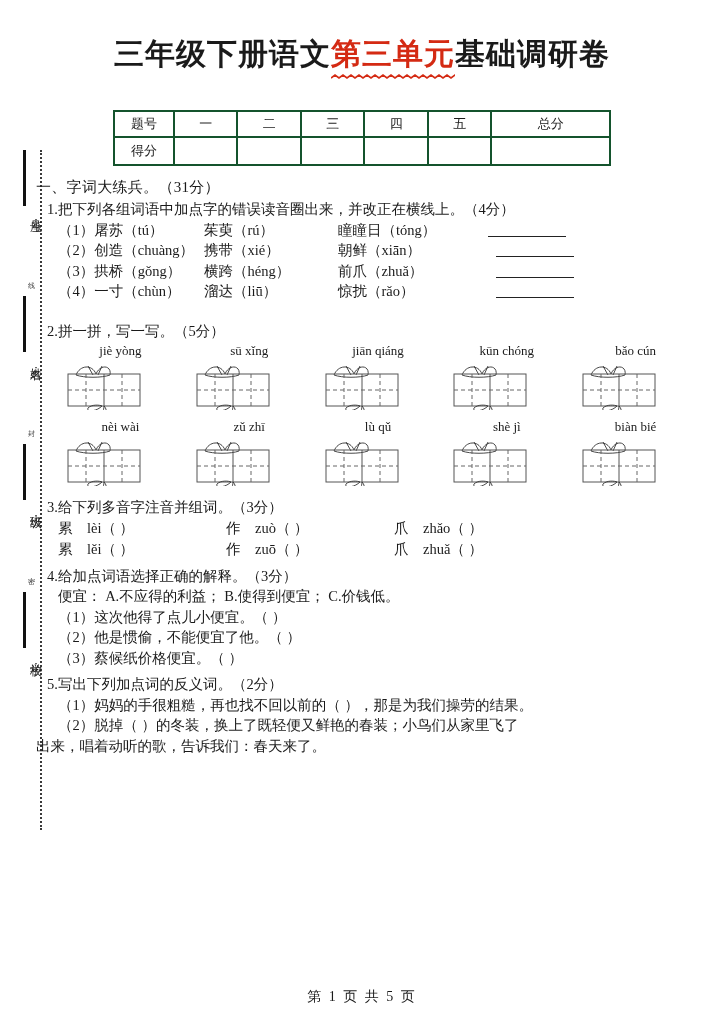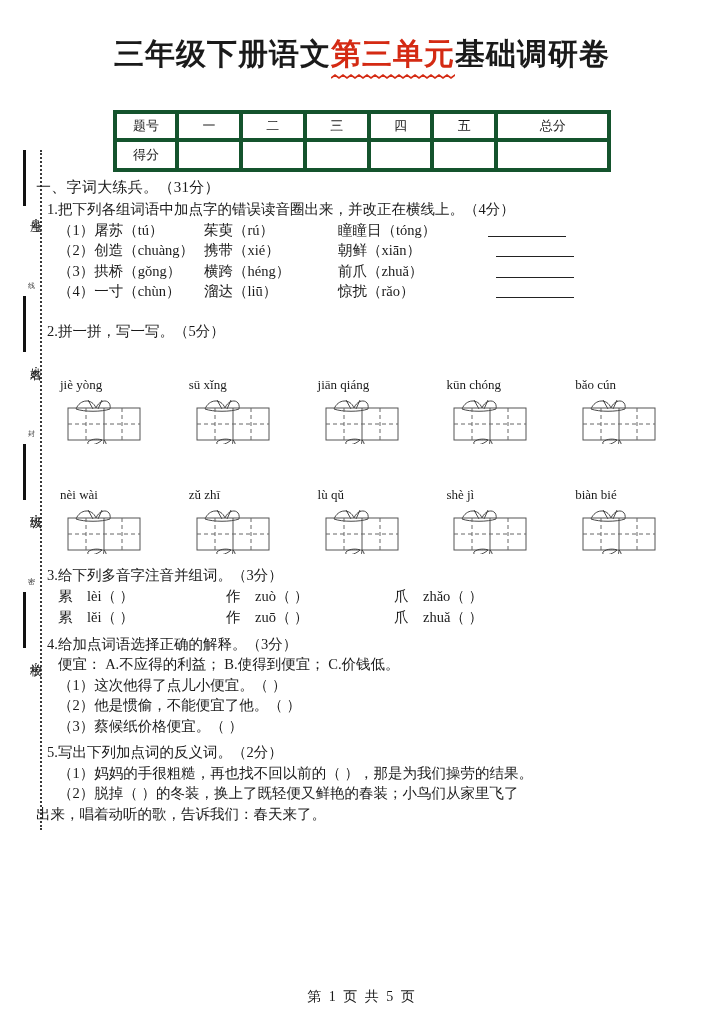--- a/index.html
+++ b/index.html
@@ -110,21 +110,21 @@
   
   .score-table {
     position: absolute;
     left: 113px;
     top: 110px;
     width: 498px;
     border-collapse: collapse;
     font-size: 13px;
   }
   .score-table td {
-    border: 4px solid #14532d;
+    border: 2px solid #14532d;
     height: 24px;
     text-align: center;
     vertical-align: middle;
     padding: 0;
   }
   .score-table td.head-cell { width: 58px; }
   .score-table tr.row-score td { height: 26px; }
 
   
   .content {
@@ -169,22 +169,21 @@
   .q1row .blank.shift { margin-left: 8px; }
 
   
   .grid-row {
     display: flex;
     margin-left: 16px;
     margin-top: 2px;
   }
   .grid-cellwrap {
     width: 130px;
-    text-align: left;
-    margin-top: 34px;
+    text-align: center;
   }
   .pinyin {
     font-family: "Liberation Serif", "DejaVu Serif", serif;
     font-size: 13px;
     margin-bottom: 5px;
     margin-left: 8px;
     white-space: nowrap;
   }
   .tianzi {
     position: relative;

